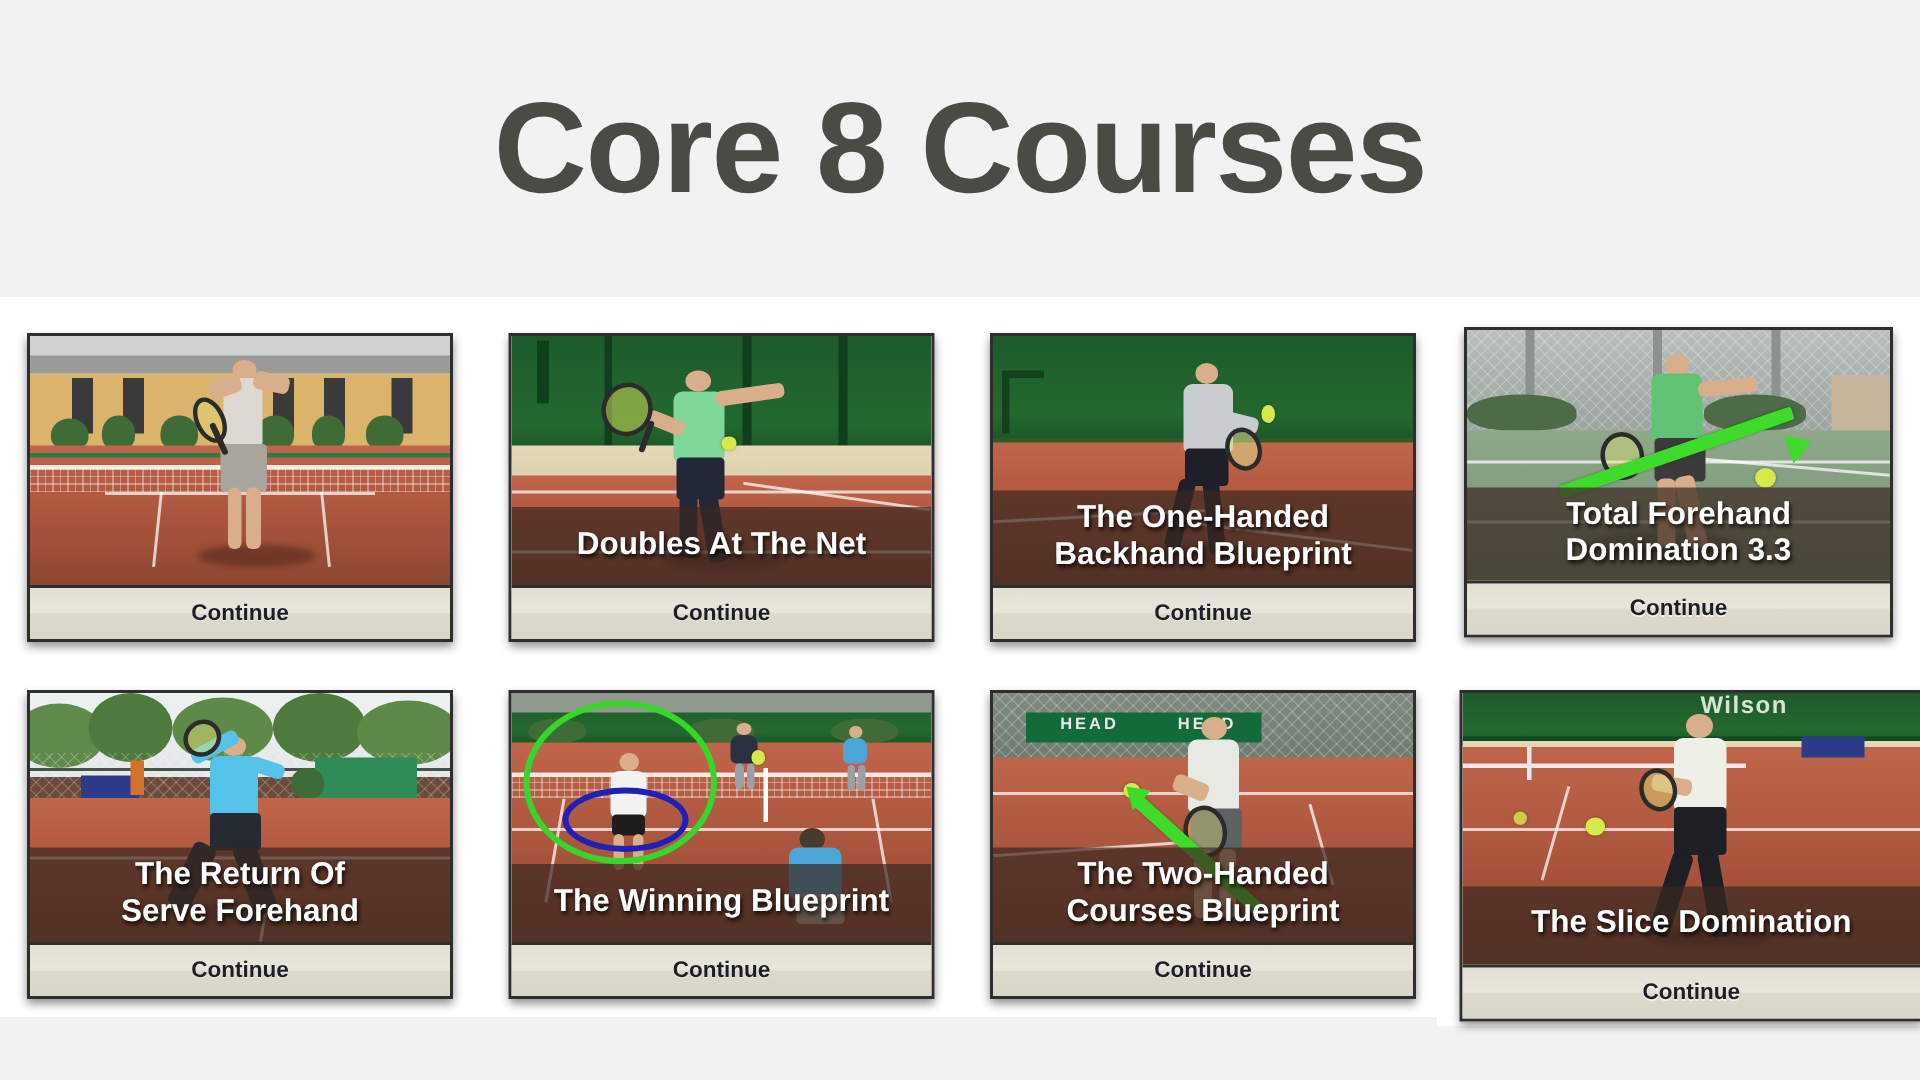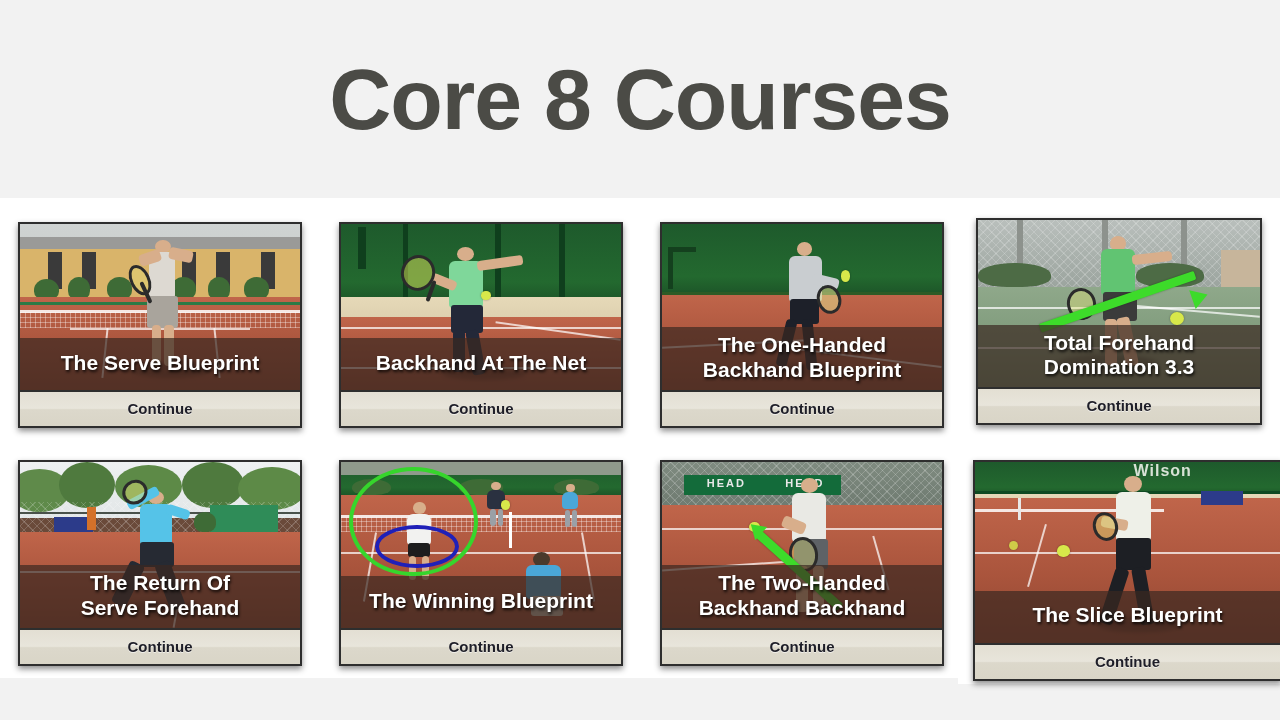--- a/index.html
+++ b/index.html
@@ -149,23 +149,20 @@
           <div class="torso" style="left:33%;top:10%;width:33%;height:32%;background:#ddd9d2;"></div>
           <div class="limb" style="left:20%;top:10%;width:28%;height:8%;background:#d8ae8b;transform:rotate(-18deg);"></div>
           <div class="limb" style="left:58%;top:8%;width:30%;height:8%;background:#d8ae8b;transform:rotate(12deg);"></div>
           <div class="shorts" style="left:30%;top:40%;width:40%;height:22%;background:#a9a49c;"></div>
           <div class="limb" style="left:36%;top:60%;width:12%;height:28%;background:#d8ae8b;"></div>
           <div class="limb" style="left:52%;top:60%;width:12%;height:28%;background:#d8ae8b;"></div>
           <div class="racket-head" style="left:8%;top:18%;width:26%;height:22%;transform:rotate(-25deg);"></div>
           <div class="racket-handle" style="left:26%;top:30%;width:4px;height:16%;transform:rotate(-25deg);"></div>
         </div>
       </div>
-      <div class="card-caption">
-        <div class="card-title">The Serve Blueprint</div>
-      </div>
     </div>
     <div class="card-footer">
       <span class="card-footer-label">Continue</span>
     </div>
   </div>
 
   <div class="card" style="left:339px; top:222px; width:284px;">
     <div class="card-media">
       <div class="scene">
         <div class="wall-green" style="height:50%;"></div>
@@ -186,21 +183,21 @@
           <div class="limb" style="left:6%;top:24%;width:26%;height:7%;background:#d8ae8b;transform:rotate(22deg);"></div>
           <div class="shorts" style="left:26%;top:44%;width:32%;height:20%;background:#232838;"></div>
           <div class="limb" style="left:28%;top:62%;width:12%;height:30%;background:#232838;"></div>
           <div class="limb" style="left:44%;top:62%;width:13%;height:32%;background:#232838;transform:rotate(-10deg);"></div>
           <div class="racket-head" style="left:-24%;top:8%;width:34%;height:26%;border-color:#2b2b2b;background:rgba(222,226,90,.5);transform:rotate(20deg);"></div>
           <div class="racket-handle" style="left:4%;top:26%;width:4px;height:16%;transform:rotate(20deg);"></div>
           <div class="ball" style="left:56%;top:34%;width:9%;height:6%;"></div>
         </div>
       </div>
       <div class="card-caption">
-        <div class="card-title">Backhand At The Net</div>
+        <div class="card-title">Doubles At The Net</div>
       </div>
     </div>
     <div class="card-footer">
       <span class="card-footer-label">Continue</span>
     </div>
   </div>
 
   <div class="card" style="left:660px; top:222px; width:284px;">
     <div class="card-media">
       <div class="scene">
@@ -389,21 +386,21 @@
           <div class="limb" style="left:26%;top:62%;width:14%;height:32%;background:#d8ae8b;"></div>
           <div class="limb" style="left:46%;top:62%;width:14%;height:32%;background:#d8ae8b;"></div>
           <div class="racket-head" style="left:18%;top:42%;width:34%;height:24%;background:rgba(226,226,120,.4);transform:rotate(-10deg);"></div>
         </div>
         <div class="ball" style="left:31%;top:36%;width:4%;height:6.5%;"></div>
         <div class="arrow" style="left:34%;top:40%;width:40%;height:9px;transform:rotate(42deg);transform-origin:left center;"></div>
         <div class="arrow-head" style="left:31%;top:35%;border-right:14px solid #3ddb2a;border-top:9px solid transparent;border-bottom:9px solid transparent;transform:rotate(42deg);"></div>
       </div>
       <div class="card-caption tall">
         <div class="card-title">The Two-Handed
-Backhand Backhand</div>
+Courses Blueprint</div>
       </div>
     </div>
     <div class="card-footer">
       <span class="card-footer-label">Continue</span>
     </div>
   </div>
 
   <div class="card" style="left:973px; top:460px; width:309px;">
     <div class="card-media">
       <div class="scene">
@@ -424,21 +421,21 @@
           <div class="shorts" style="left:26%;top:40%;width:36%;height:20%;background:#1d1f24;"></div>
           <div class="limb" style="left:16%;top:58%;width:14%;height:36%;background:#1d1f24;transform:rotate(18deg);"></div>
           <div class="limb" style="left:46%;top:58%;width:14%;height:36%;background:#1d1f24;transform:rotate(-10deg);"></div>
           <div class="racket-head" style="left:2%;top:24%;width:26%;height:18%;background:rgba(226,226,120,.45);transform:rotate(-16deg);"></div>
         </div>
         <div class="ball" style="left:27%;top:46%;width:4%;height:6.5%;"></div>
         <div class="ball" style="left:11%;top:44%;width:3%;height:5%;opacity:.8;"></div>
         <div class="shadow-blob" style="left:40%;top:86%;width:28%;height:8%;"></div>
       </div>
       <div class="card-caption">
-        <div class="card-title">The Slice Blueprint</div>
+        <div class="card-title">The Slice Domination</div>
       </div>
     </div>
     <div class="card-footer">
       <span class="card-footer-label">Continue</span>
     </div>
   </div>
 
 </div>
 
 </body></html>

